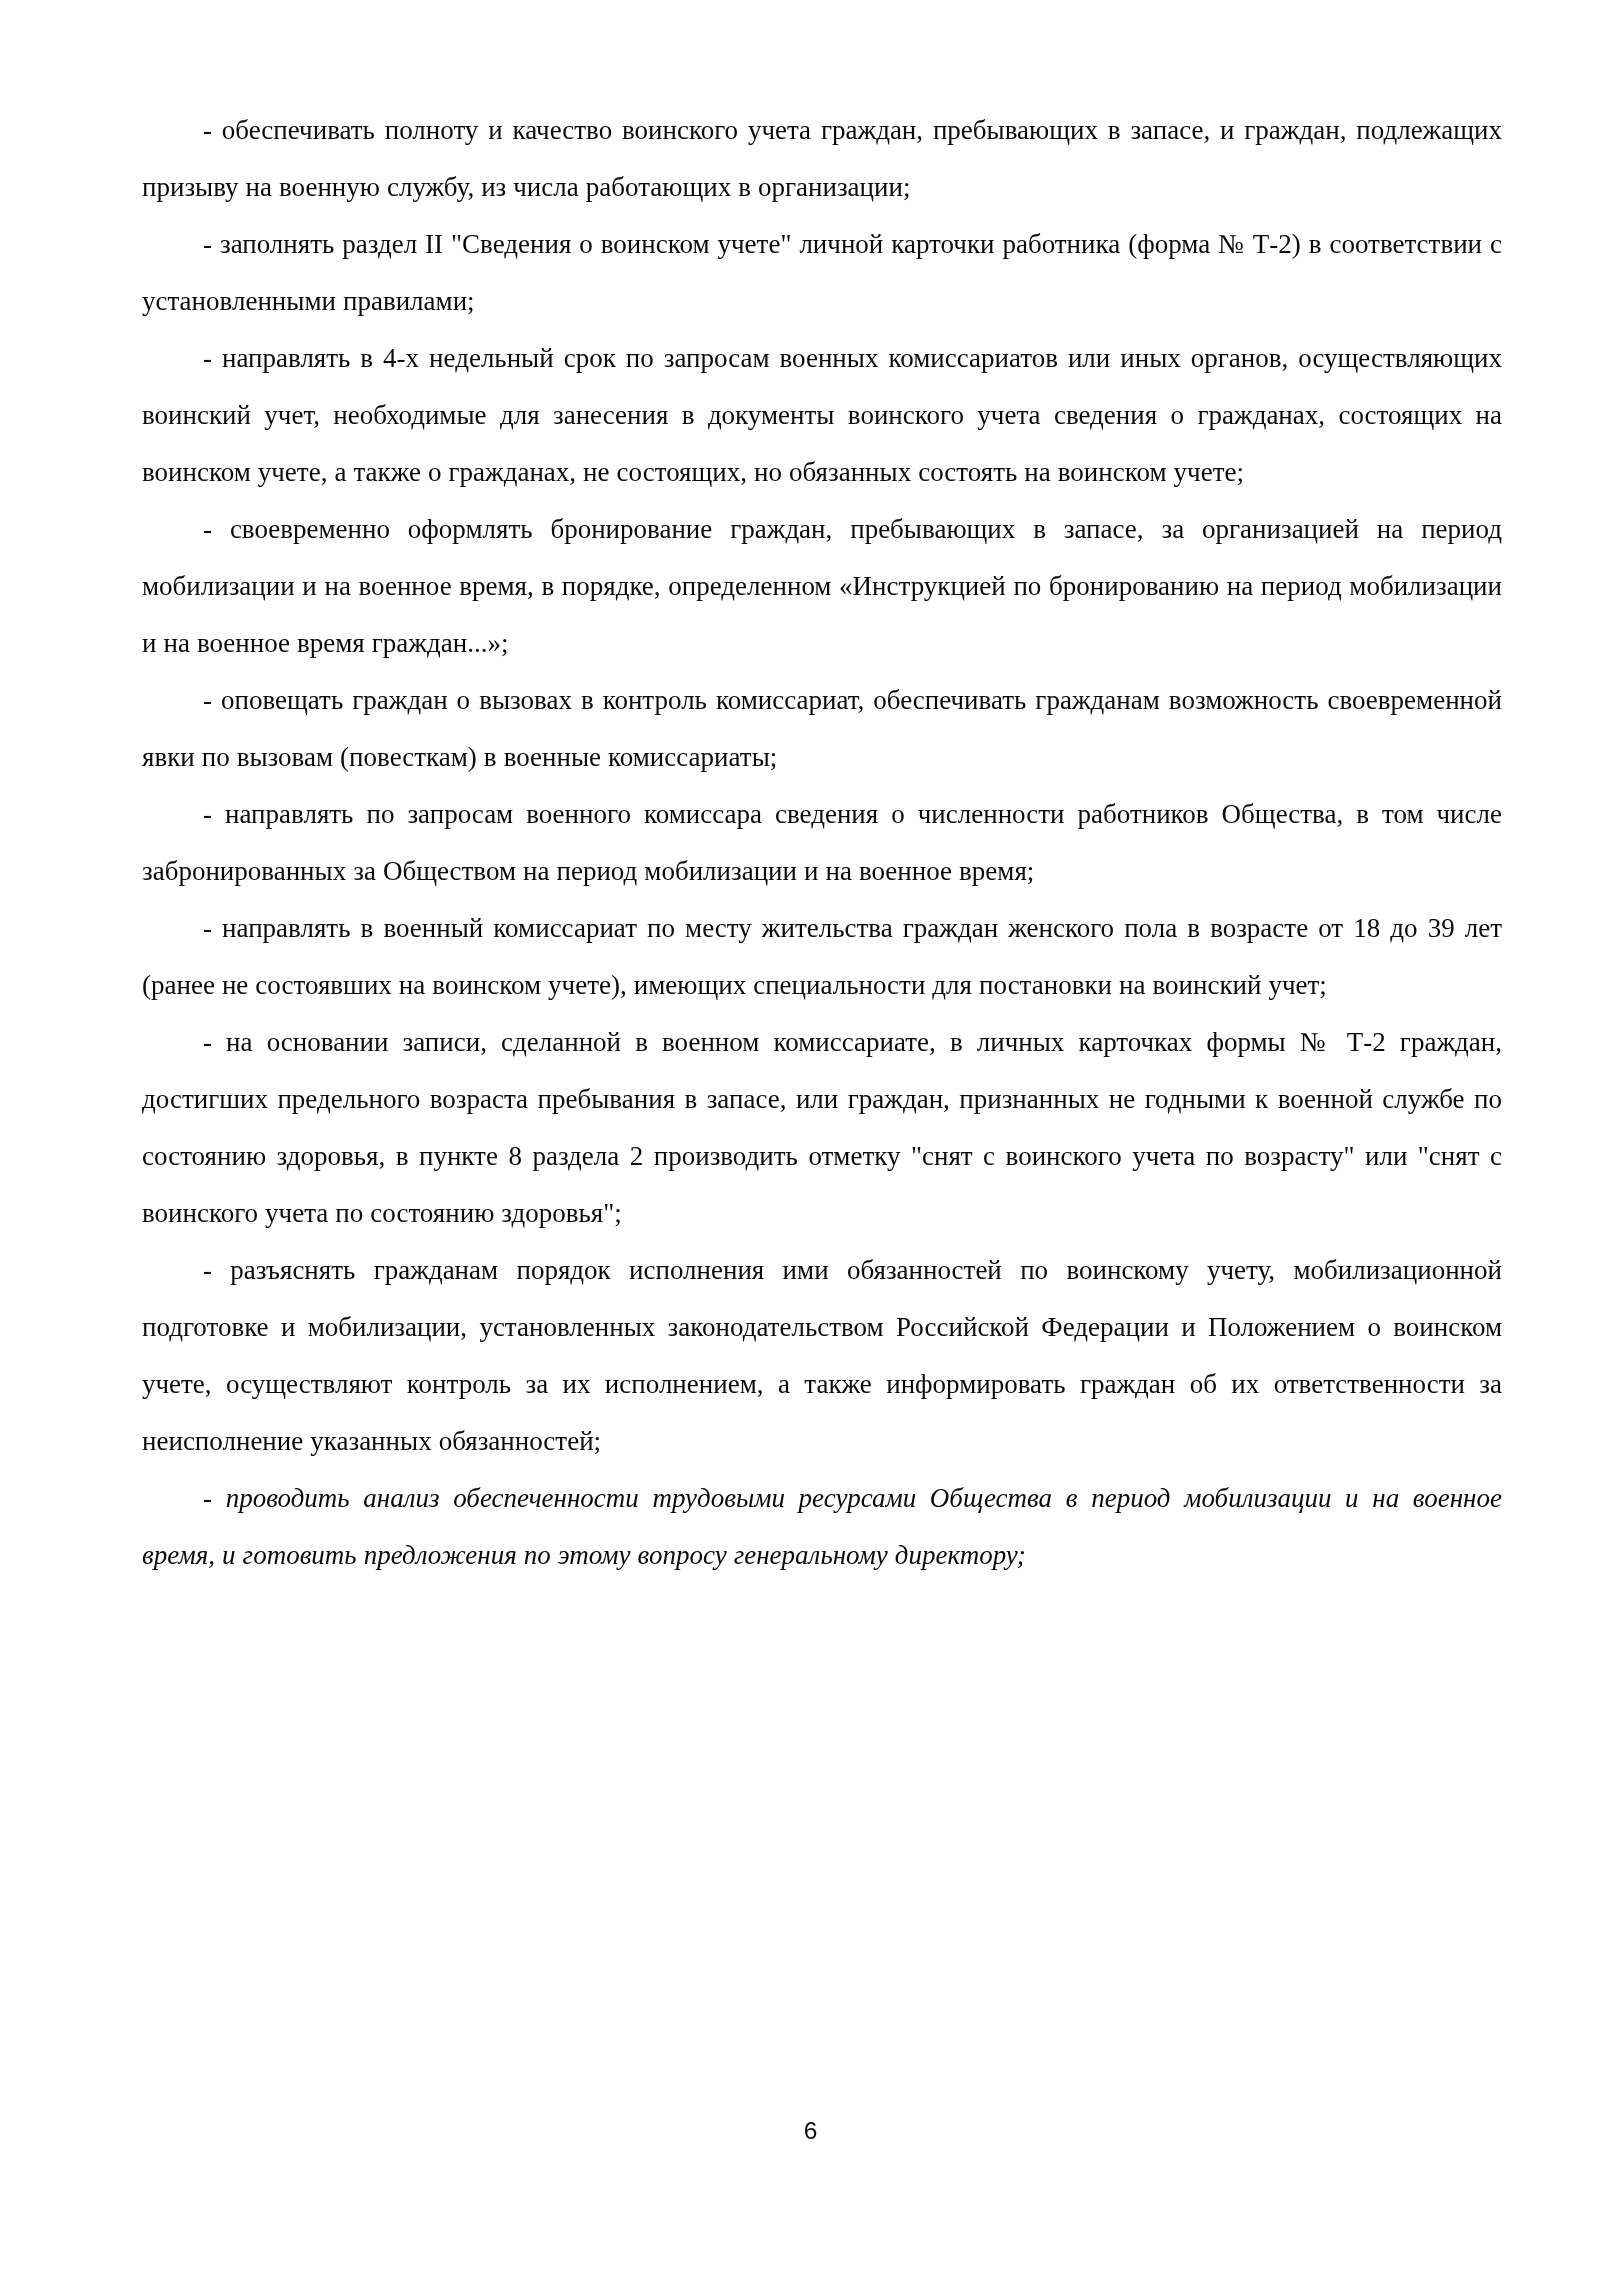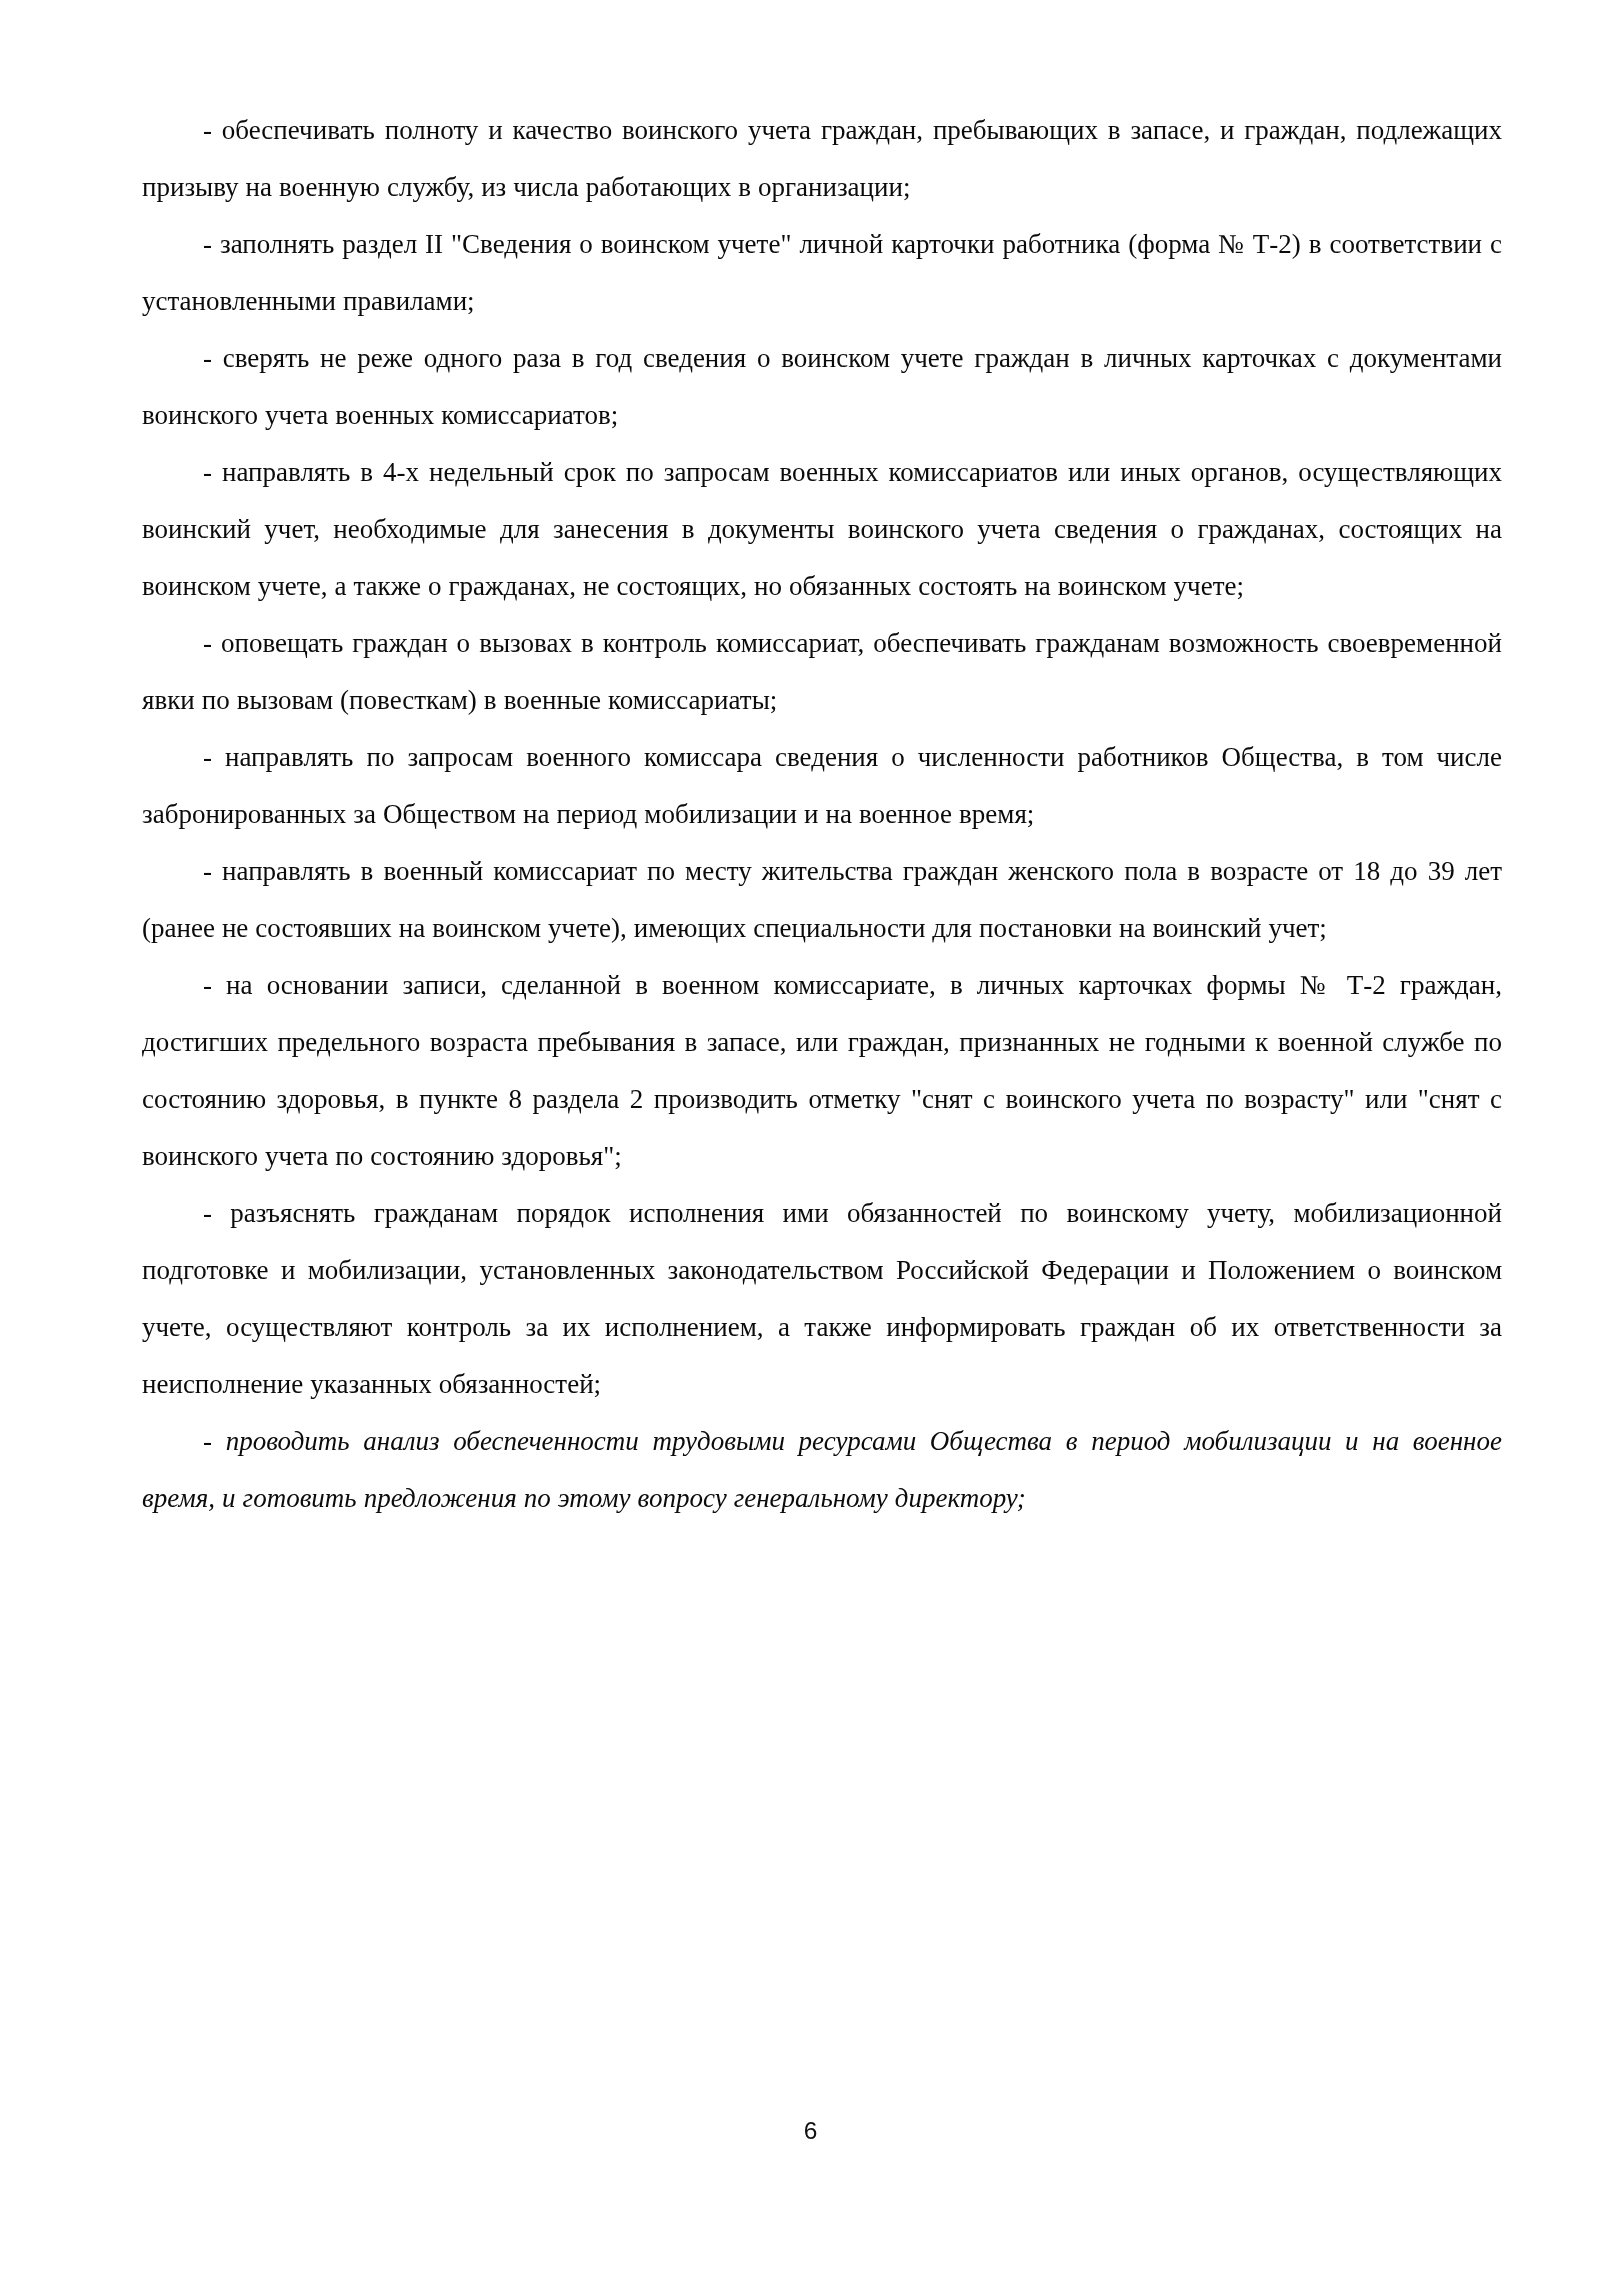--- a/index.html
+++ b/index.html
@@ -53,22 +53,22 @@
   }
 </style>
 </head>
 <body>
 
 <div class="page">
 
   <div class="content">
     <p class="para">- обеспечивать полноту и качество воинского учета граждан, пребывающих в запасе, и граждан, подлежащих призыву на военную службу, из числа работающих в организации;</p>
     <p class="para">- заполнять раздел II "Сведения о воинском учете" личной карточки работника (форма № Т-2) в соответствии с установленными правилами;</p>
-    <p class="para">- сверять не реже одного раза в год сведения о воинском учете граждан в личных карточках с документами воинского учета военных комиссариатов;</p>
     <p class="para">- направлять в 4-х недельный срок по запросам военных комиссариатов или иных органов, осуществляющих воинский учет, необходимые для занесения в документы воинского учета сведения о гражданах, состоящих на воинском учете, а также о гражданах, не состоящих, но обязанных состоять на воинском учете;</p>
+    <p class="para">- своевременно оформлять бронирование граждан, пребывающих в запасе, за организацией на период мобилизации и на военное время, в порядке, определенном «Инструкцией по бронированию на период мобилизации и на военное время граждан...»;</p>
     <p class="para">- оповещать граждан о вызовах в контроль комиссариат, обеспечивать гражданам возможность своевременной явки по вызовам (повесткам) в военные комиссариаты;</p>
     <p class="para">- направлять по запросам военного комиссара сведения о численности работников Общества, в том числе забронированных за Обществом на период мобилизации и на военное время;</p>
     <p class="para">- направлять в военный комиссариат по месту жительства граждан женского пола в возрасте от 18 до 39 лет (ранее не состоявших на воинском учете), имеющих специальности для постановки на воинский учет;</p>
     <p class="para">- на основании записи, сделанной в военном комиссариате, в личных карточках формы № Т-2 граждан, достигших предельного возраста пребывания в запасе, или граждан, признанных не годными к военной службе по состоянию здоровья, в пункте 8 раздела 2 производить отметку "снят с воинского учета по возрасту" или "снят с воинского учета по состоянию здоровья";</p>
     <p class="para">- разъяснять гражданам порядок исполнения ими обязанностей по воинскому учету, мобилизационной подготовке и мобилизации, установленных законодательством Российской Федерации и Положением о воинском учете, осуществляют контроль за их исполнением, а также информировать граждан об их ответственности за неисполнение указанных обязанностей;</p>
     <p class="para">-   проводить анализ обеспеченности трудовыми ресурсами Общества в период мобилизации и на военное время, и готовить предложения по этому вопросу генеральному директору;</p>
   </div>
 
   <div class="page-number">6</div>
 

